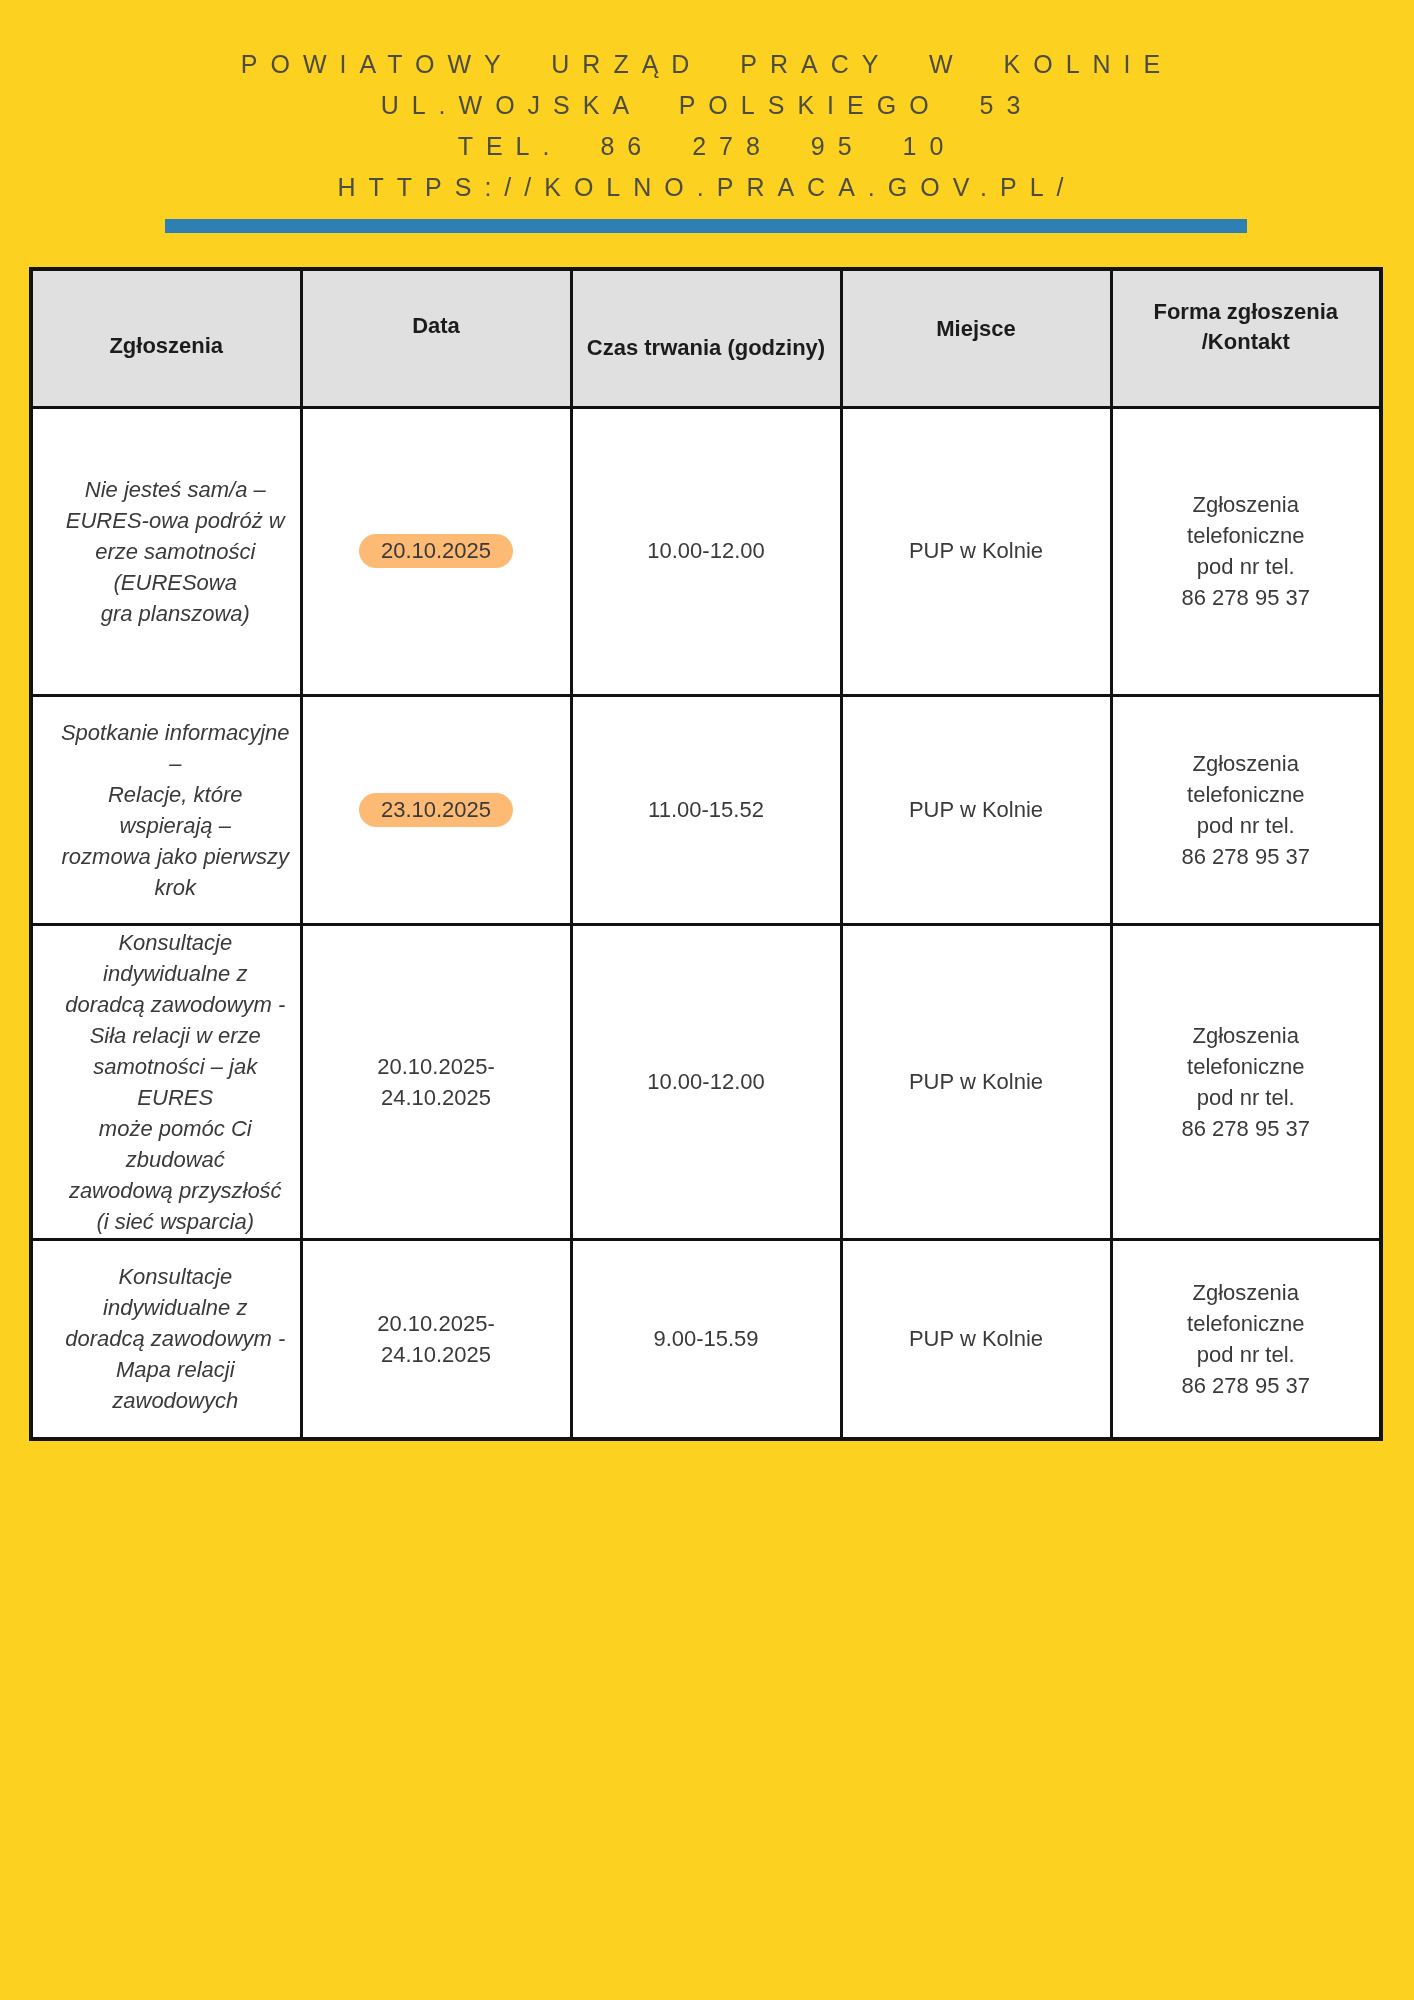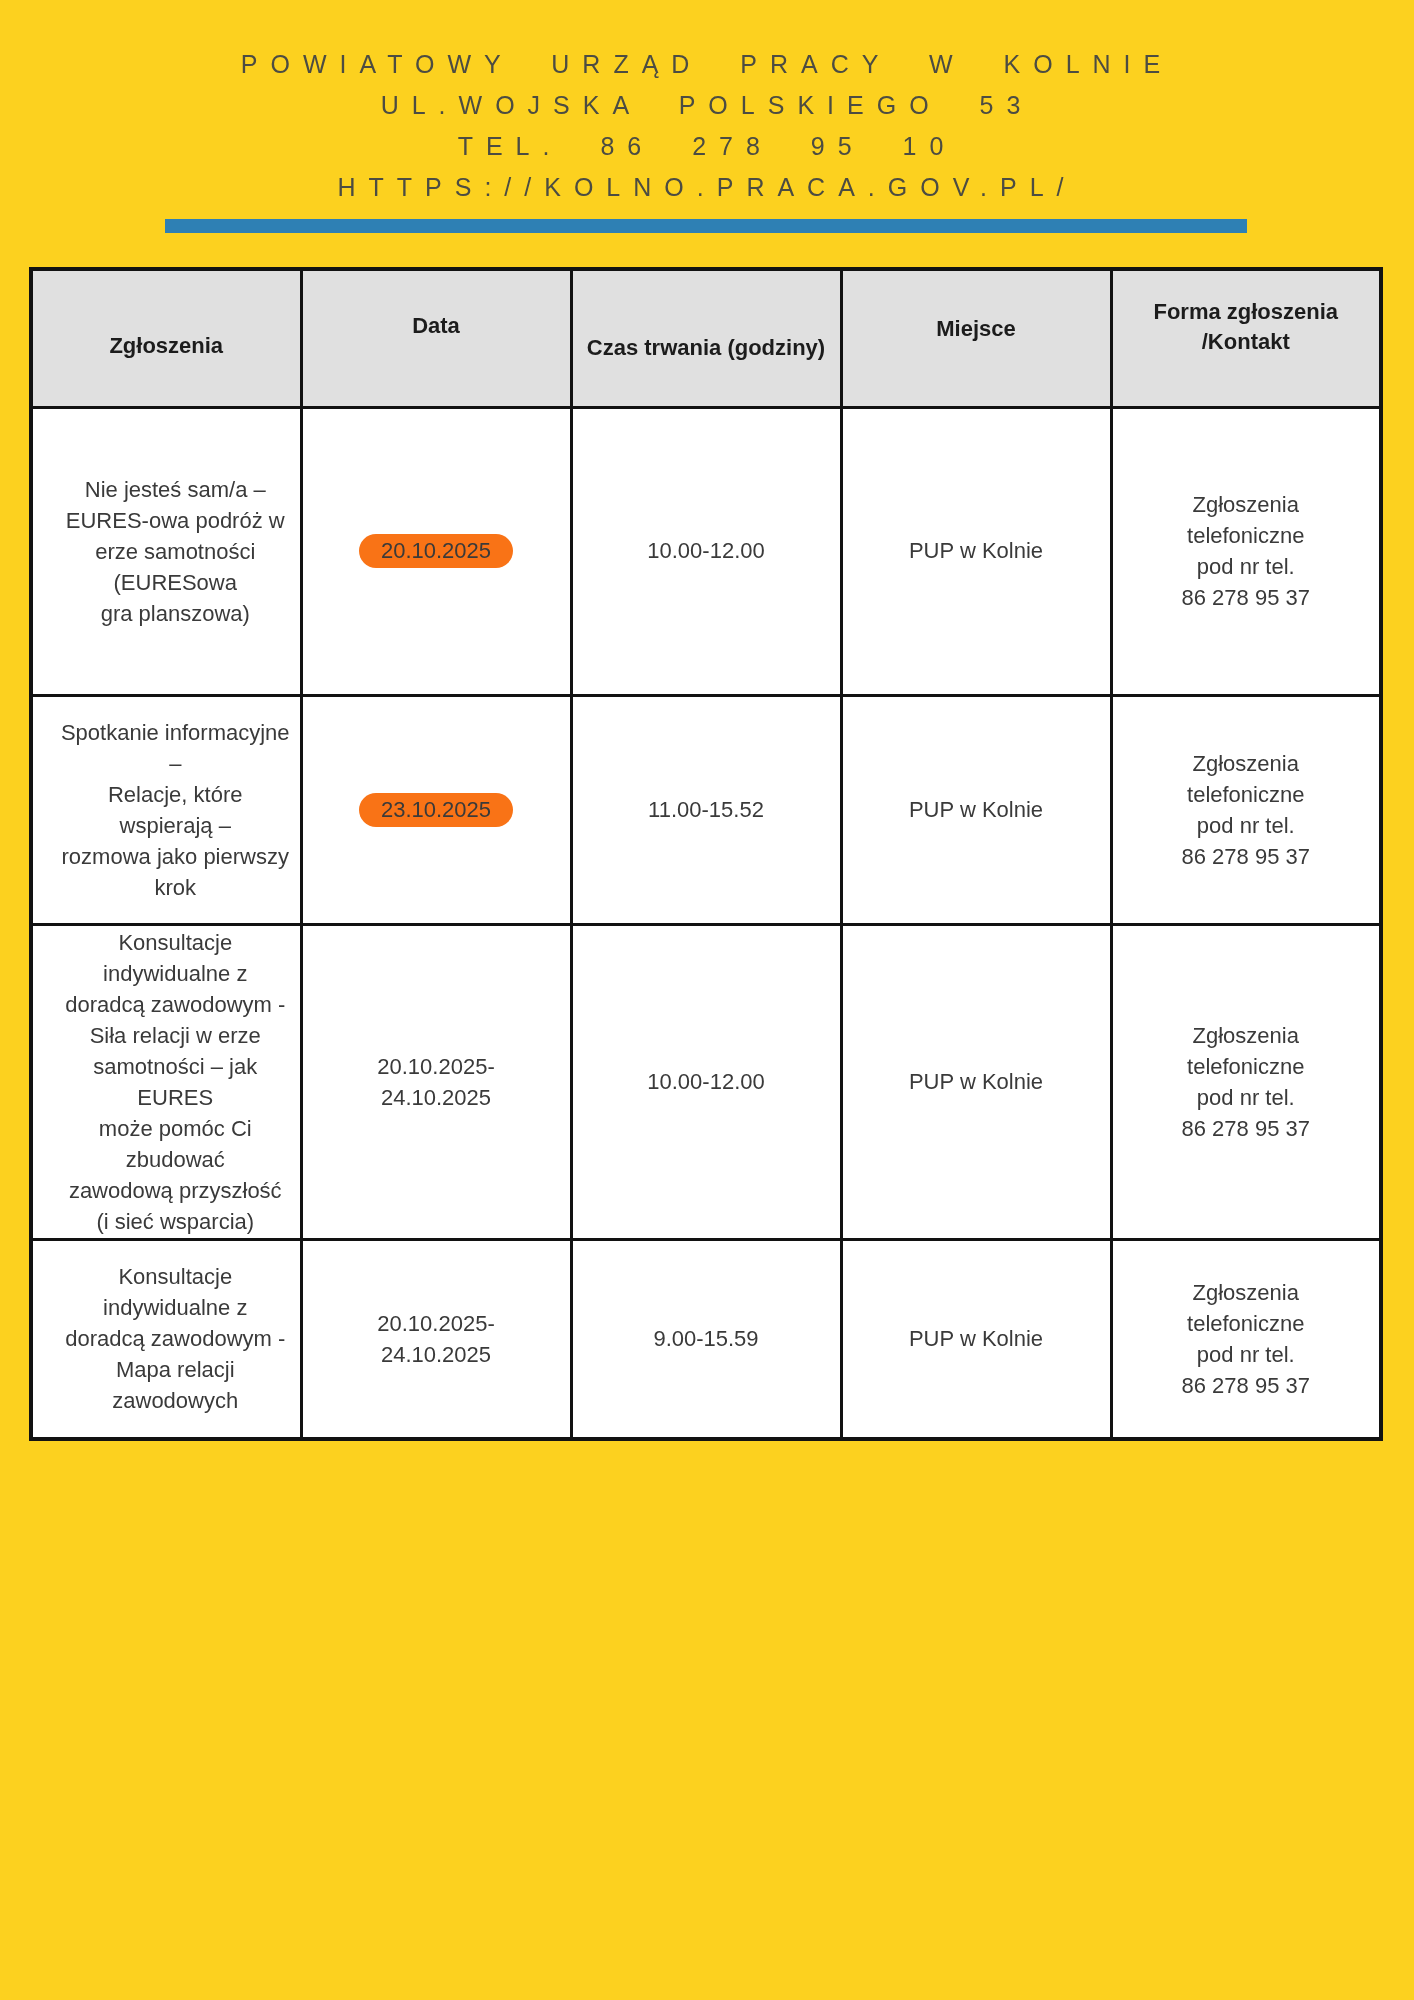--- a/index.html
+++ b/index.html
@@ -67,33 +67,34 @@
   }
   .row-0 { height: 288px; }
   .row-1 { height: 229px; }
   .row-2 { height: 281px; }
   .row-3 { height: 200px; }
 
   .cell-activity {
     text-align: center;
     padding-left: 26px;
     padding-right: 8px;
+    font-style: italic;
   }
   .multiline { white-space: pre-line; line-height: 31px; }
 
   .hdr-inner { display: inline-block; white-space: pre-line; line-height: 30px; }
   .hdr-shift-down-1 { transform: translateY(8px); }
   .hdr-shift-up-1   { transform: translateY(-12px); }
   .hdr-shift-down-2 { transform: translateY(10px); }
   .hdr-shift-up-2   { transform: translateY(-9px); }
   .hdr-shift-up-3   { transform: translateY(-11px); }
 
   .pill {
     display: inline-block;
-    background: #f97316;
+    background: #fdba74;
     border-radius: 24px;
     padding: 4px 22px;
   }
 </style>
 </head>
 <body>
 
 <div class="poster">
 
   <div class="header">

